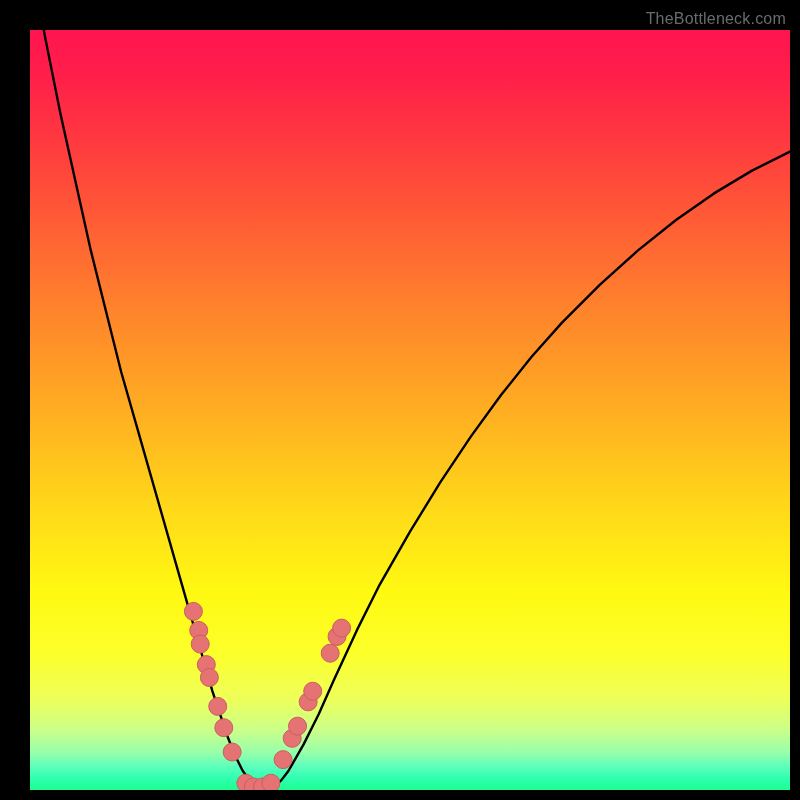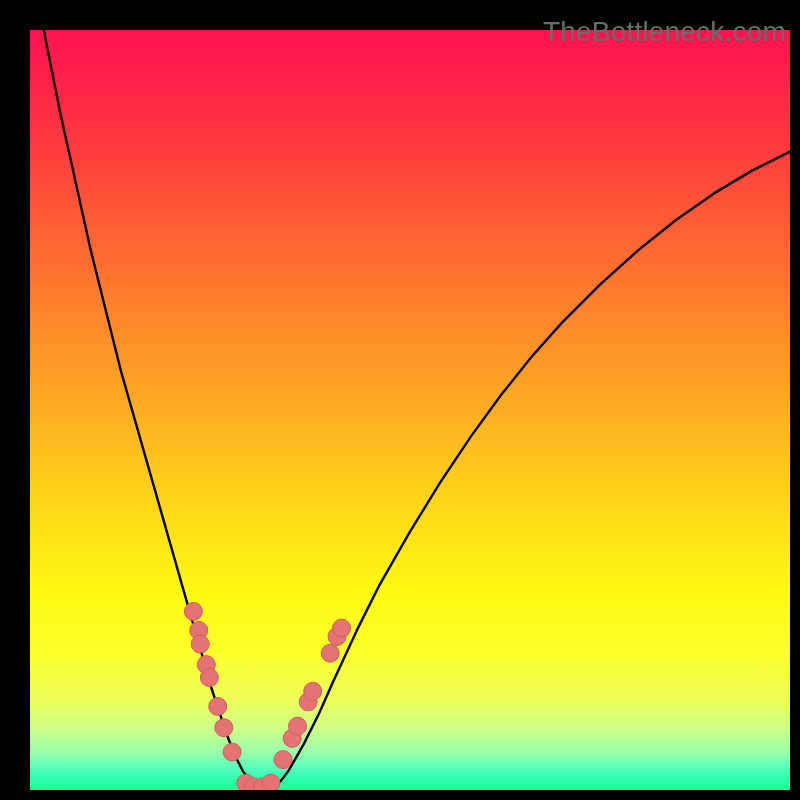--- a/index.html
+++ b/index.html
@@ -47,24 +47,24 @@
       #2effb0 98.5%,
       #1dff8f 100%
     );
   }
   .chart-svg {
     position: absolute;
     inset: 0;
   }
   .watermark {
     position: absolute;
-    top: 16px;
+    top: 10px;
     right: 14px;
     color: #6b6b6b;
-    font-size: 28px;
+    font-size: 16px;
     letter-spacing: 0.2px;
     font-weight: 500;
   }
 </style>
 </head>
 <body>
 
 <div class="frame">
 
   <div class="plot-area">

